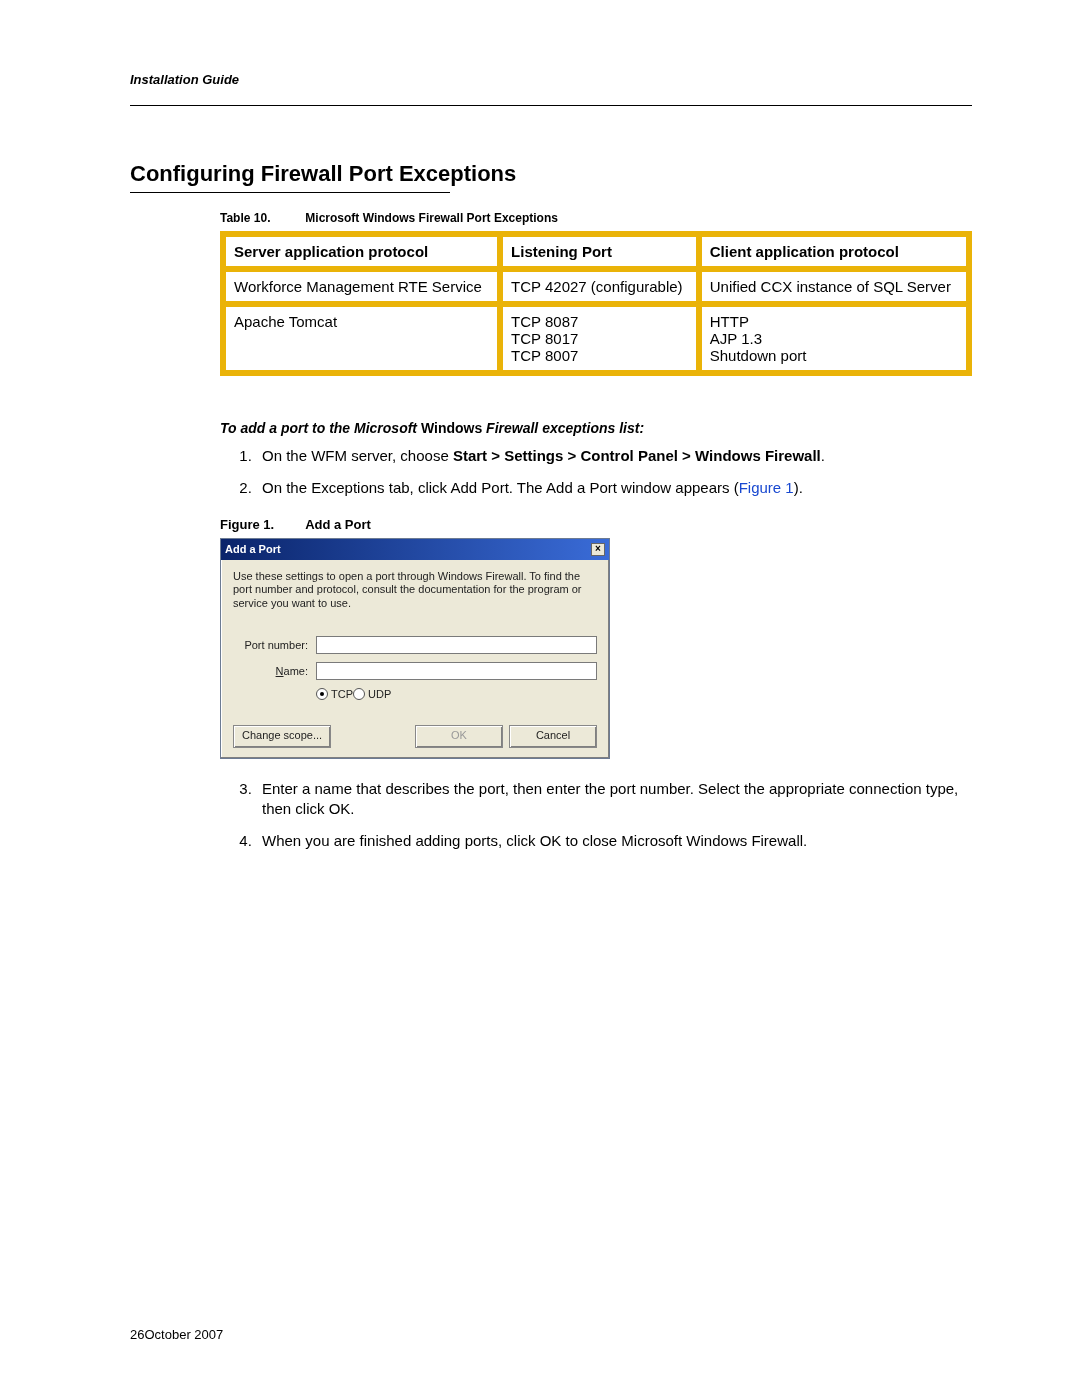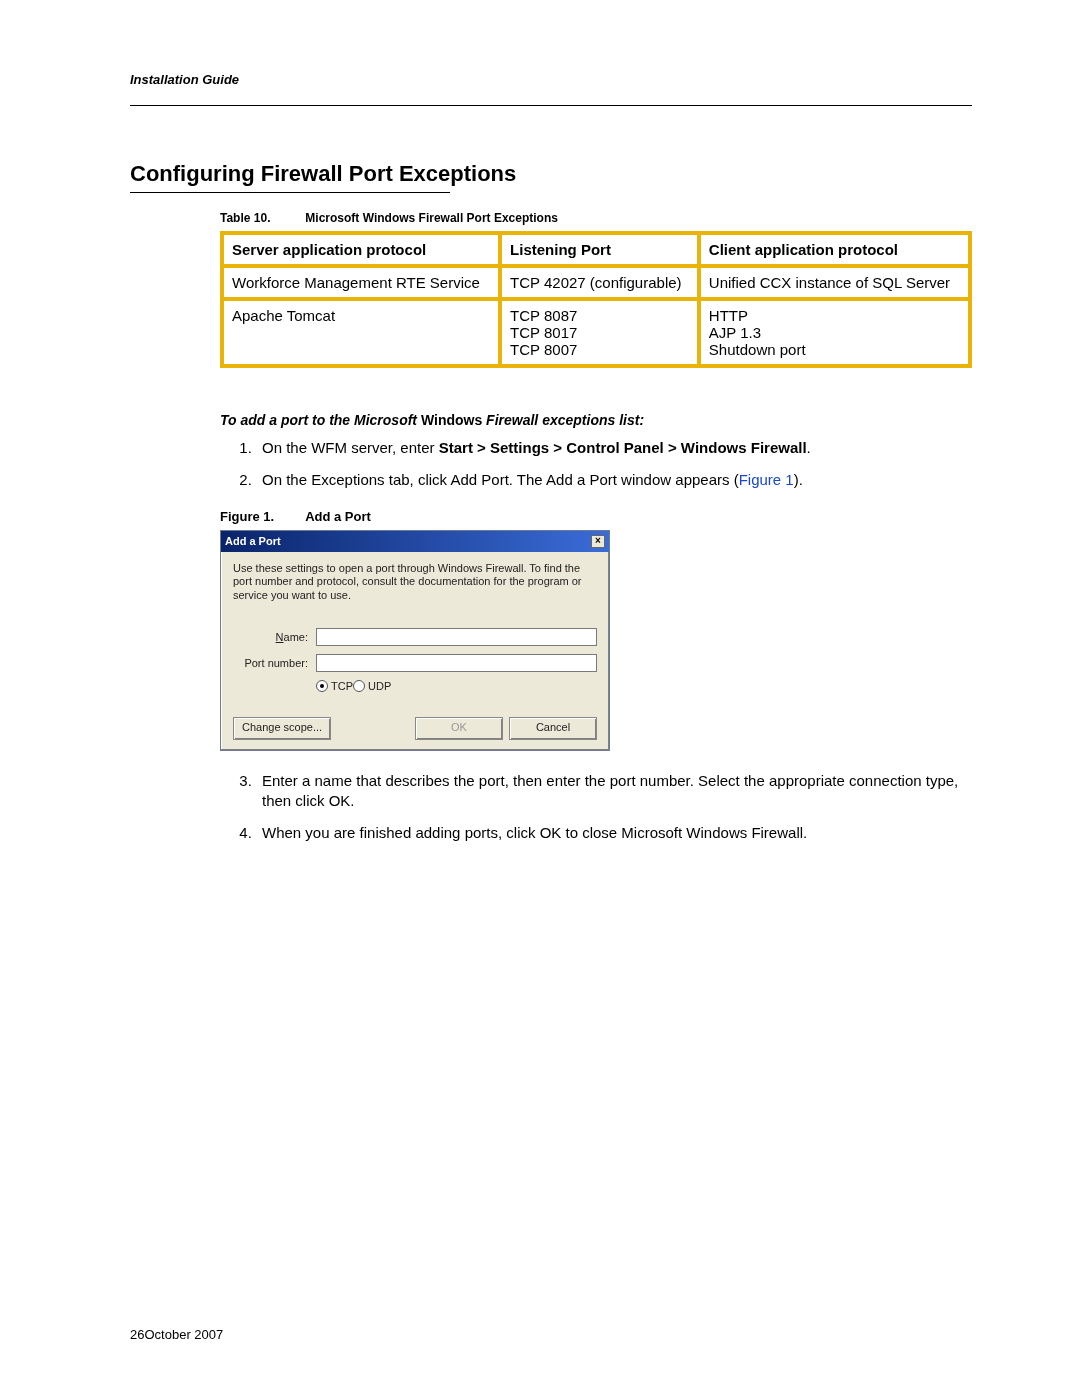--- a/index.html
+++ b/index.html
@@ -57,21 +57,21 @@
     font-weight: bold;
     margin-bottom: 6px;
   }
   .table-caption .cap-label { display:inline-block; width:82px; }
   table.port-table {
     border-collapse: collapse;
     width: 100%;
     font-size: 15px;
   }
   table.port-table th, table.port-table td {
-    border: 4px solid #eab308;
+    border: 6px solid #eab308;
     padding: 6px 8px;
     text-align: left;
     vertical-align: top;
   }
   table.port-table th {
     font-weight: bold;
     border-bottom: 2px solid #000;
   }
   .proc-title {
     font-style: italic;
@@ -246,47 +246,47 @@
         </tr>
       </tbody>
     </table>
 
     <div class="proc-title">
       <span>To add a port to the Microsoft </span><span style="font-style:normal">Windows</span><span> Firewall exceptions list:</span>
     </div>
 
     <ol class="steps">
       <li>
-        <span>On the WFM server, enter </span><b>Start &gt; Settings &gt; Control Panel &gt; Windows Firewall</b><span>.</span>
+        <span>On the WFM server, choose </span><b>Start &gt; Settings &gt; Control Panel &gt; Windows Firewall</b><span>.</span>
       </li>
       <li>
         <span>On the Exceptions tab, click Add Port. The Add a Port window appears (</span><span class="cross-ref">Figure 1</span><span>).</span>
       </li>
     </ol>
 
     <div class="figure-caption">
       <span class="cap-label">Figure 1.</span>
       <span>Add a Port</span>
     </div>
 
     <div class="dialog">
       <div class="dialog-titlebar">
         <span style="font-weight:bold">Add a Port</span>
         <span class="close-x">×</span>
       </div>
       <div class="dialog-body">
         <div class="dialog-desc">Use these settings to open a port through Windows Firewall. To find the port number and protocol, consult the documentation for the program or service you want to use.</div>
 
         <div class="form-row">
+          <div class="form-label">Port number:</div>
+          <input class="text-input" aria-label="Port number:" style="">
+        </div>
+        <div class="form-row">
           <div class="form-label"><span class="ul">N</span>ame:</div>
           <input class="text-input" aria-label="Name:" style="">
-        </div>
-        <div class="form-row">
-          <div class="form-label">Port number:</div>
-          <input class="text-input" aria-label="Port number:" style="">
         </div>
         <div class="radio-row">
           <div class="radio-opt">
             <span class="radio-circle">
                 <span class="radio-dot"></span>
               </span>
             <span><span class="ul">T</span>CP</span>
           </div>
           <div class="radio-opt">
             <span class="radio-circle"></span>

